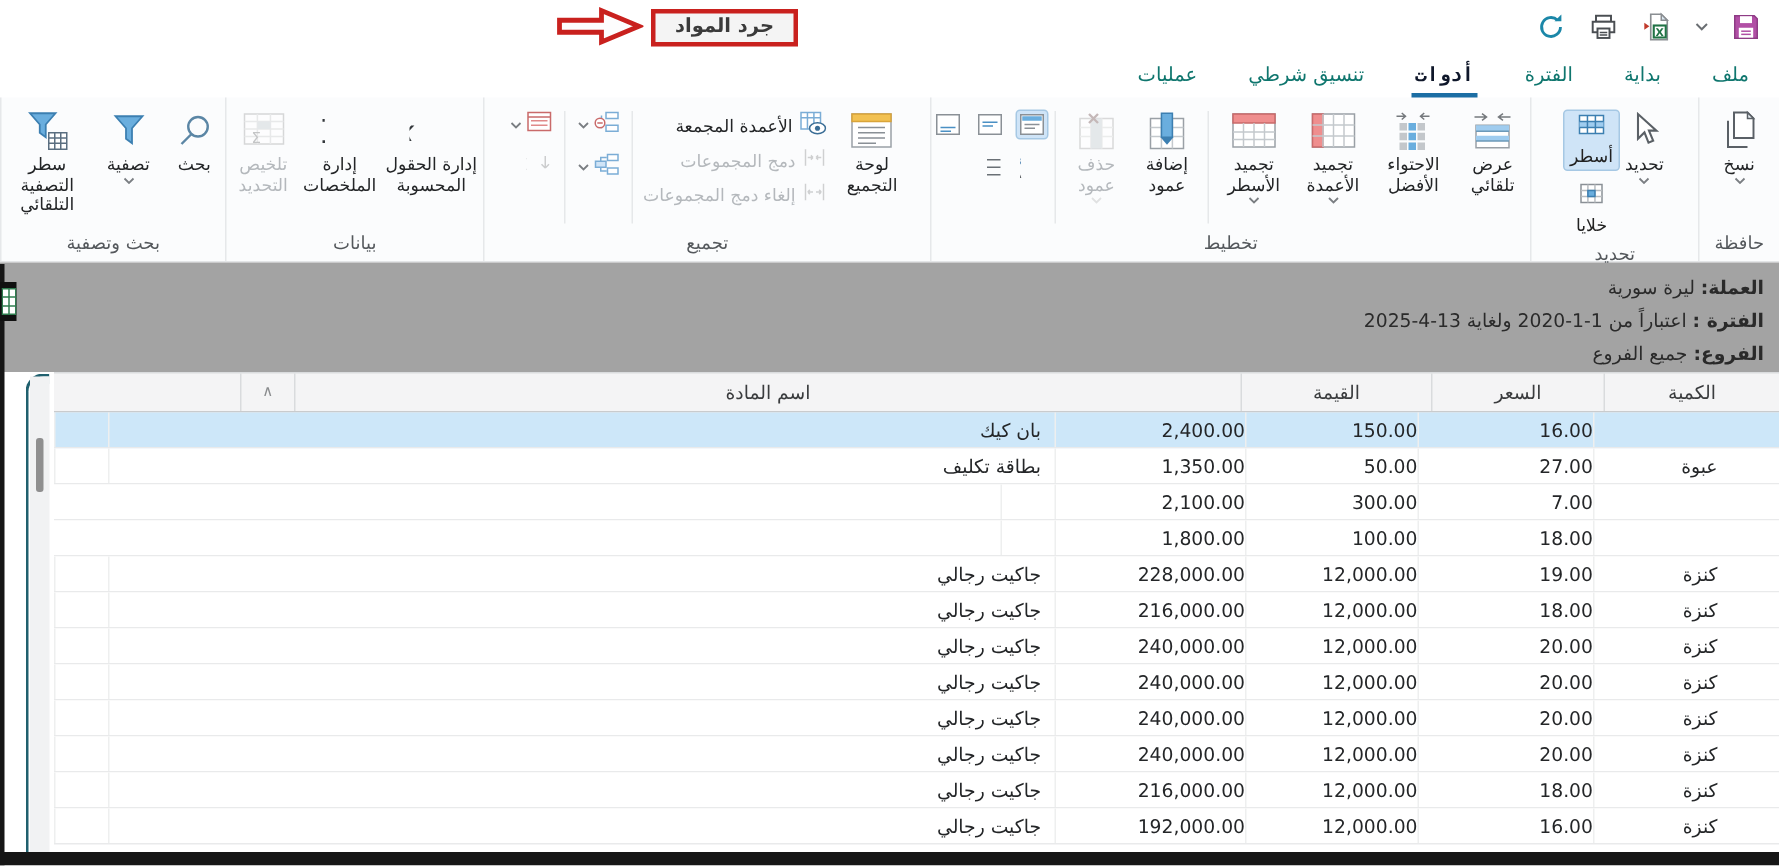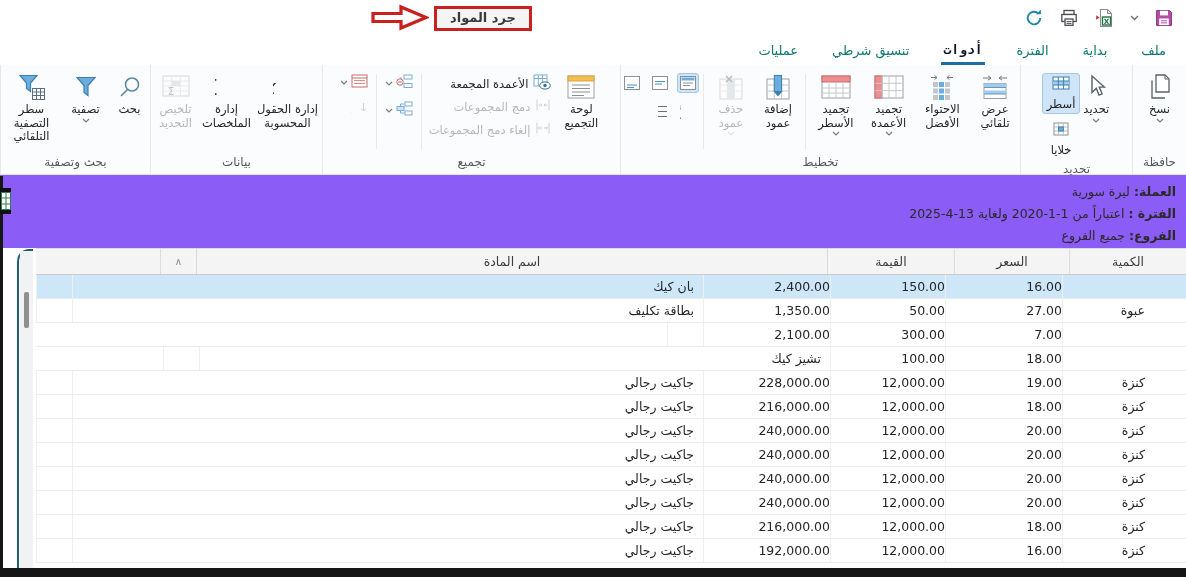--- a/index.html
+++ b/index.html
@@ -38,21 +38,21 @@
   
   .sel-stack { display:flex; flex-direction:column; gap:5px; padding-top:3px; }
   .srow-btn { display:flex; align-items:center; gap:4px; font-size:11.5px; padding:2px 4px; border-radius:3px; border:1px solid transparent;flex-direction:column; }
   .srow-btn.hl { background:#cfe4f7; border-color:#a6c8e4; }
   .align-stack { display:flex; flex-direction:column; gap:7px; padding-top:3px; }
   .align-row { display:flex; gap:6px; align-items:center; }
   .tinybtn { padding:2px; border:1px solid transparent; border-radius:3px; display:flex; }
   .tinybtn.hl { background:#cfe4f7; border-color:#a6c8e4; }
 
   
-  .infobar { height:73px; padding:6px 10px 0; background:#8b5cf6; }
+  .infobar { height:73px; padding:6px 10px 0; background:#a3a3a3; }
   .info-line { line-height:22px; font-size:12.5px; color:#2a2a2a; }
   .info-line b { font-weight:700; }
 
   
   .grid-panel { position:relative; height:320px; background:#fff; }
   .panel-border { position:absolute; left:17px; top:1px; bottom:0; width:16px; border-left:2px solid #20606e; border-top:2px solid #20606e; border-top-left-radius:12px; }
   .scroll-track { position:absolute; left:20px; top:3px; bottom:0; width:13px; background:#f1f2f3; }
   .scroll-thumb { position:absolute; left:24px; top:44px; width:5px; height:36px; background:#8f8f8f; border-radius:2px; }
   .table-wrap { position:absolute; left:36px; right:0; top:0; bottom:0; overflow:hidden; }
   .thead { display:flex; height:27px; background:#f4f4f5; border-top:1px solid #dadcde; border-bottom:1px solid #c9cbcd; }
@@ -528,21 +528,21 @@
     <div class="td col-qty num">7.00</div>
     <div class="td col-price num">300.00</div>
     <div class="td col-value num">2,100.00</div>
     <div class="td col-ind"></div>
   </div>
 
   <div class="trow">
     <div class="td col-unit"></div>
     <div class="td col-qty num">18.00</div>
     <div class="td col-price num">100.00</div>
-    <div class="td col-name">تشيز كيك</div>
+    <div class="td col-value num">1,800.00</div>
     <div class="td col-ind"></div>
   </div>
 
   <div class="trow">
     <div class="td col-unit">كنزة</div>
     <div class="td col-qty num">19.00</div>
     <div class="td col-price num">12,000.00</div>
     <div class="td col-value num">228,000.00</div>
     <div class="td col-name">جاكيت رجالي</div>
     <div class="td col-ind"></div>

